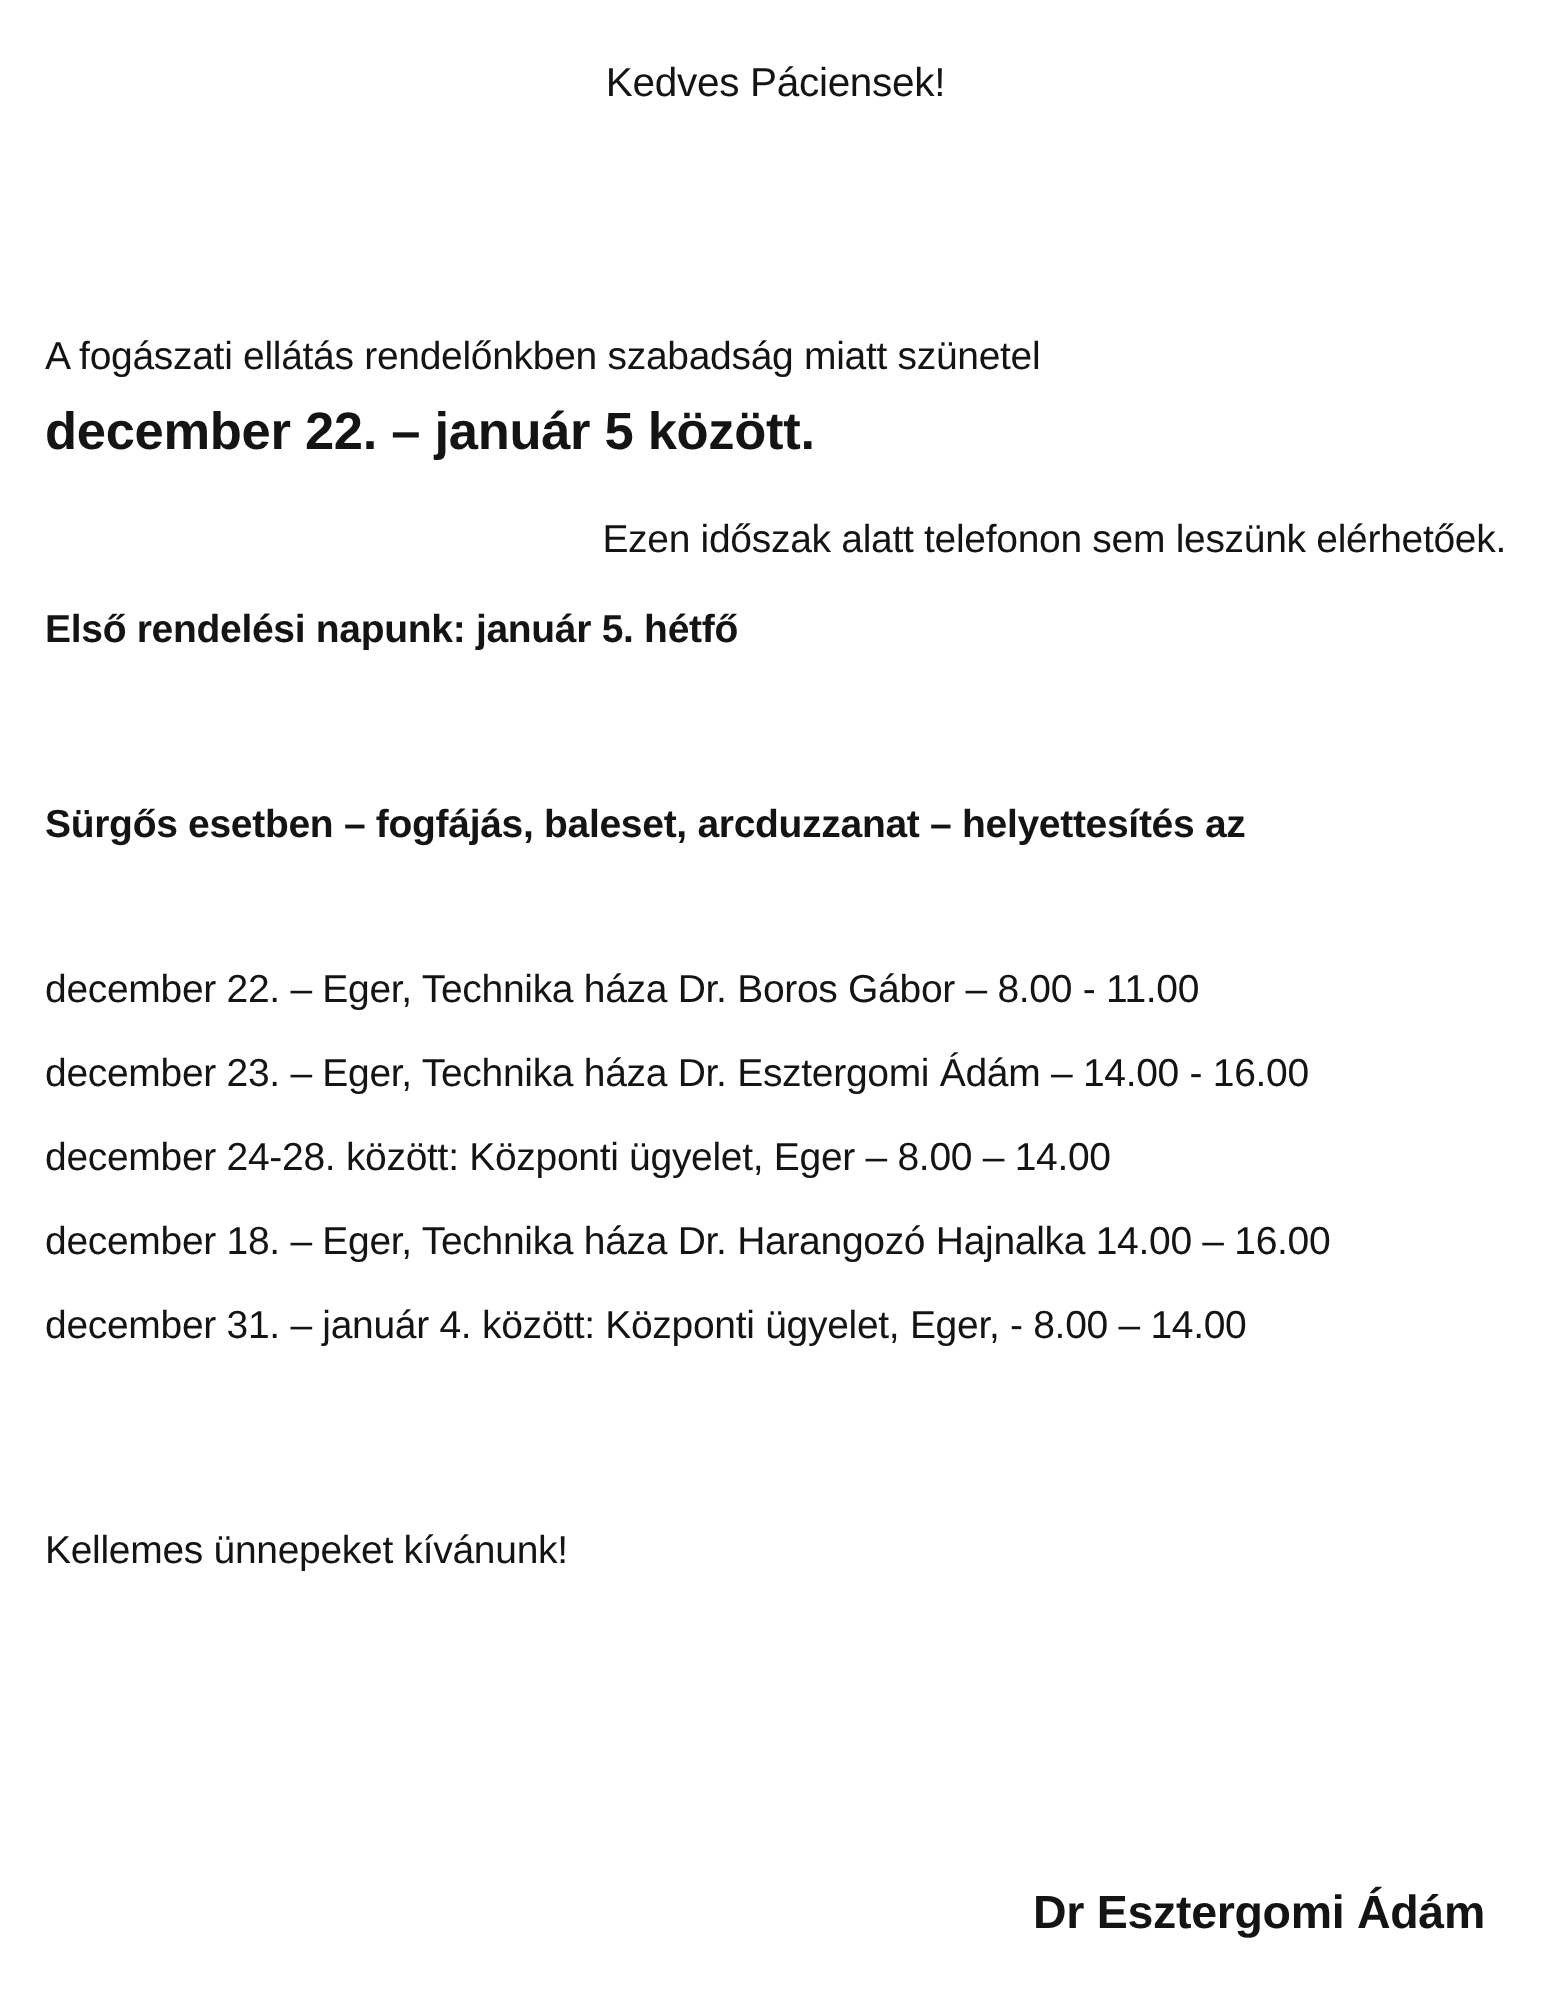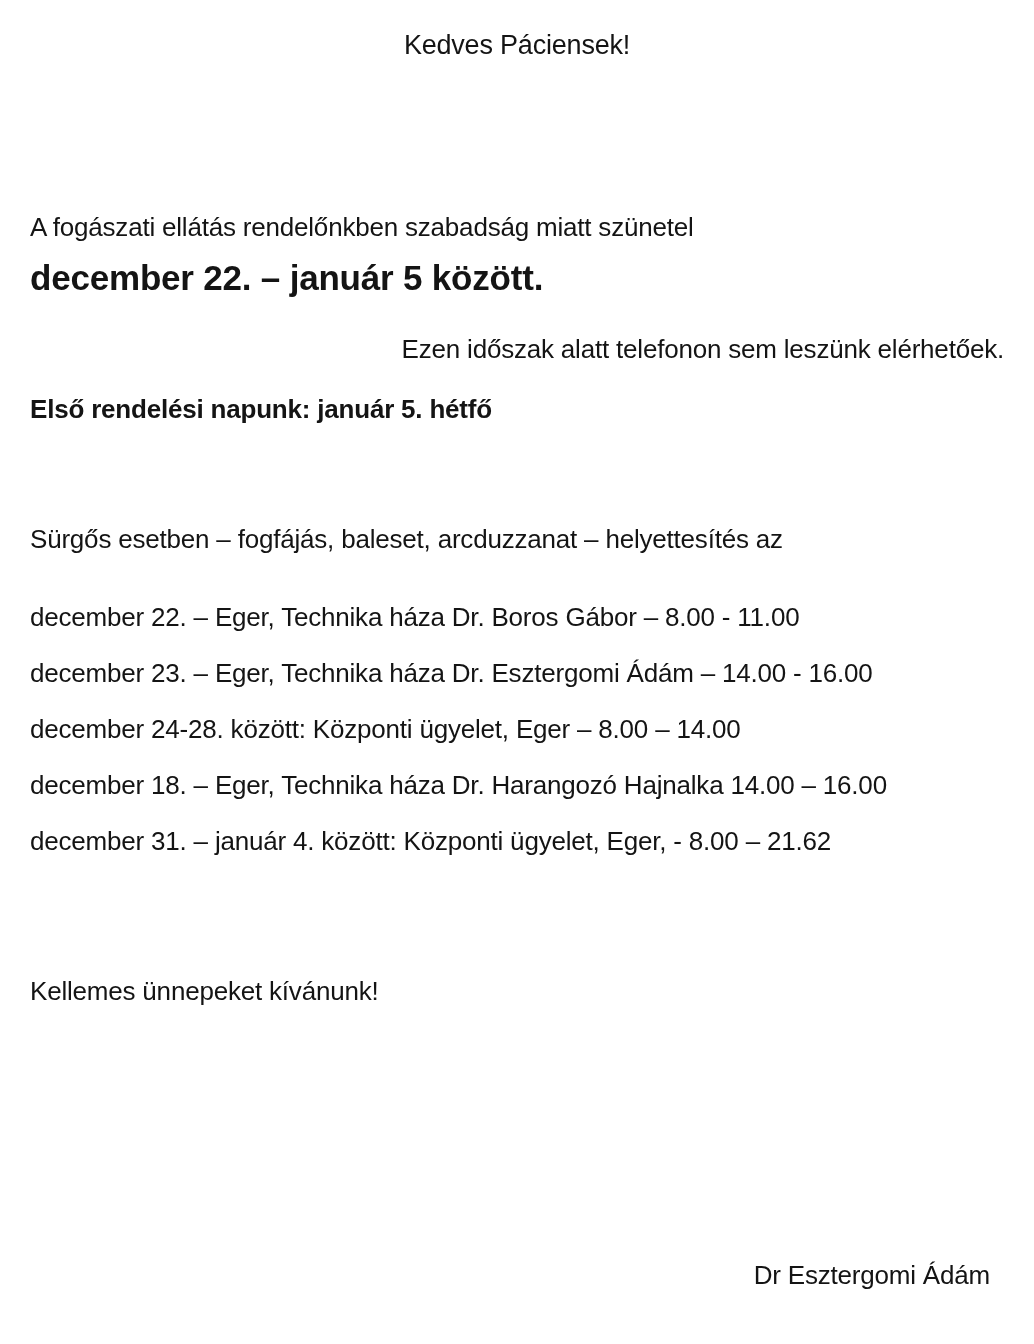--- a/index.html
+++ b/index.html
@@ -16,21 +16,21 @@
   }
   .doc {
     position: relative;
     width: 100%;
     height: 100%;
     padding: 0 30px;
     box-sizing: border-box;
   }
   .doc-title {
     margin: 0;
-    padding-top: 28px;
+    padding-top: 38px;
     font-size: 27px;
     font-weight: 400;
     line-height: 34px;
     text-align: center;
     letter-spacing: -0.2px;
   }
   .para {
     margin: 0;
     font-size: 26px;
     line-height: 34px;
@@ -49,47 +49,49 @@
   .phone-notice {
     margin-top: 32px;
     text-align: right;
   }
   .first-day {
     margin-top: 26px;
     font-weight: 700;
   }
   .emergency {
     margin-top: 88px;
+    font-weight: bold;
   }
   .emergency .line {
     line-height: 50px;
   }
   .schedule {
-    margin-top: 36px;
+    margin-top: 68px;
   }
   .schedule-item {
     margin: 0 0 22px 0;
     font-size: 26px;
     line-height: 34px;
     letter-spacing: -0.2px;
     white-space: nowrap;
   }
   .greeting {
     margin-top: 116px;
   }
   .signature {
     position: absolute;
     left: 30px;
     right: 44px;
     top: 1258px;
     margin: 0;
-    font-size: 26px;
+    font-size: 31px;
     line-height: 34px;
     text-align: right;
     letter-spacing: -0.2px;
+    font-weight: bold;
   }
 </style>
 </head>
 <body>
 
 <div class="doc">
 
   <h1 class="doc-title">Kedves Páciensek!</h1>
 
   <p class="para intro">A fogászati ellátás rendelőnkben szabadság miatt szünetel</p>
@@ -102,20 +104,20 @@
 
   <div class="para emergency">
     <div class="line">Sürgős esetben – fogfájás, baleset, arcduzzanat – helyettesítés az</div>
   </div>
 
   <div class="schedule">
     <p class="schedule-item">december 22. – Eger, Technika háza Dr. Boros Gábor –  8.00 - 11.00</p>
     <p class="schedule-item">december 23. – Eger, Technika háza Dr. Esztergomi Ádám – 14.00 - 16.00</p>
     <p class="schedule-item">december 24-28. között: Központi ügyelet, Eger – 8.00 – 14.00</p>
     <p class="schedule-item">december 18. – Eger, Technika háza Dr. Harangozó Hajnalka 14.00 – 16.00</p>
-    <p class="schedule-item">december 31. – január 4. között: Központi ügyelet, Eger, - 8.00 – 21.62</p>
+    <p class="schedule-item">december 31. – január 4. között: Központi ügyelet, Eger, - 8.00 – 14.00</p>
   </div>
 
   <p class="para greeting">Kellemes ünnepeket kívánunk!</p>
 
   <p class="signature">Dr Esztergomi Ádám</p>
 
 </div>
 
 </body></html>

